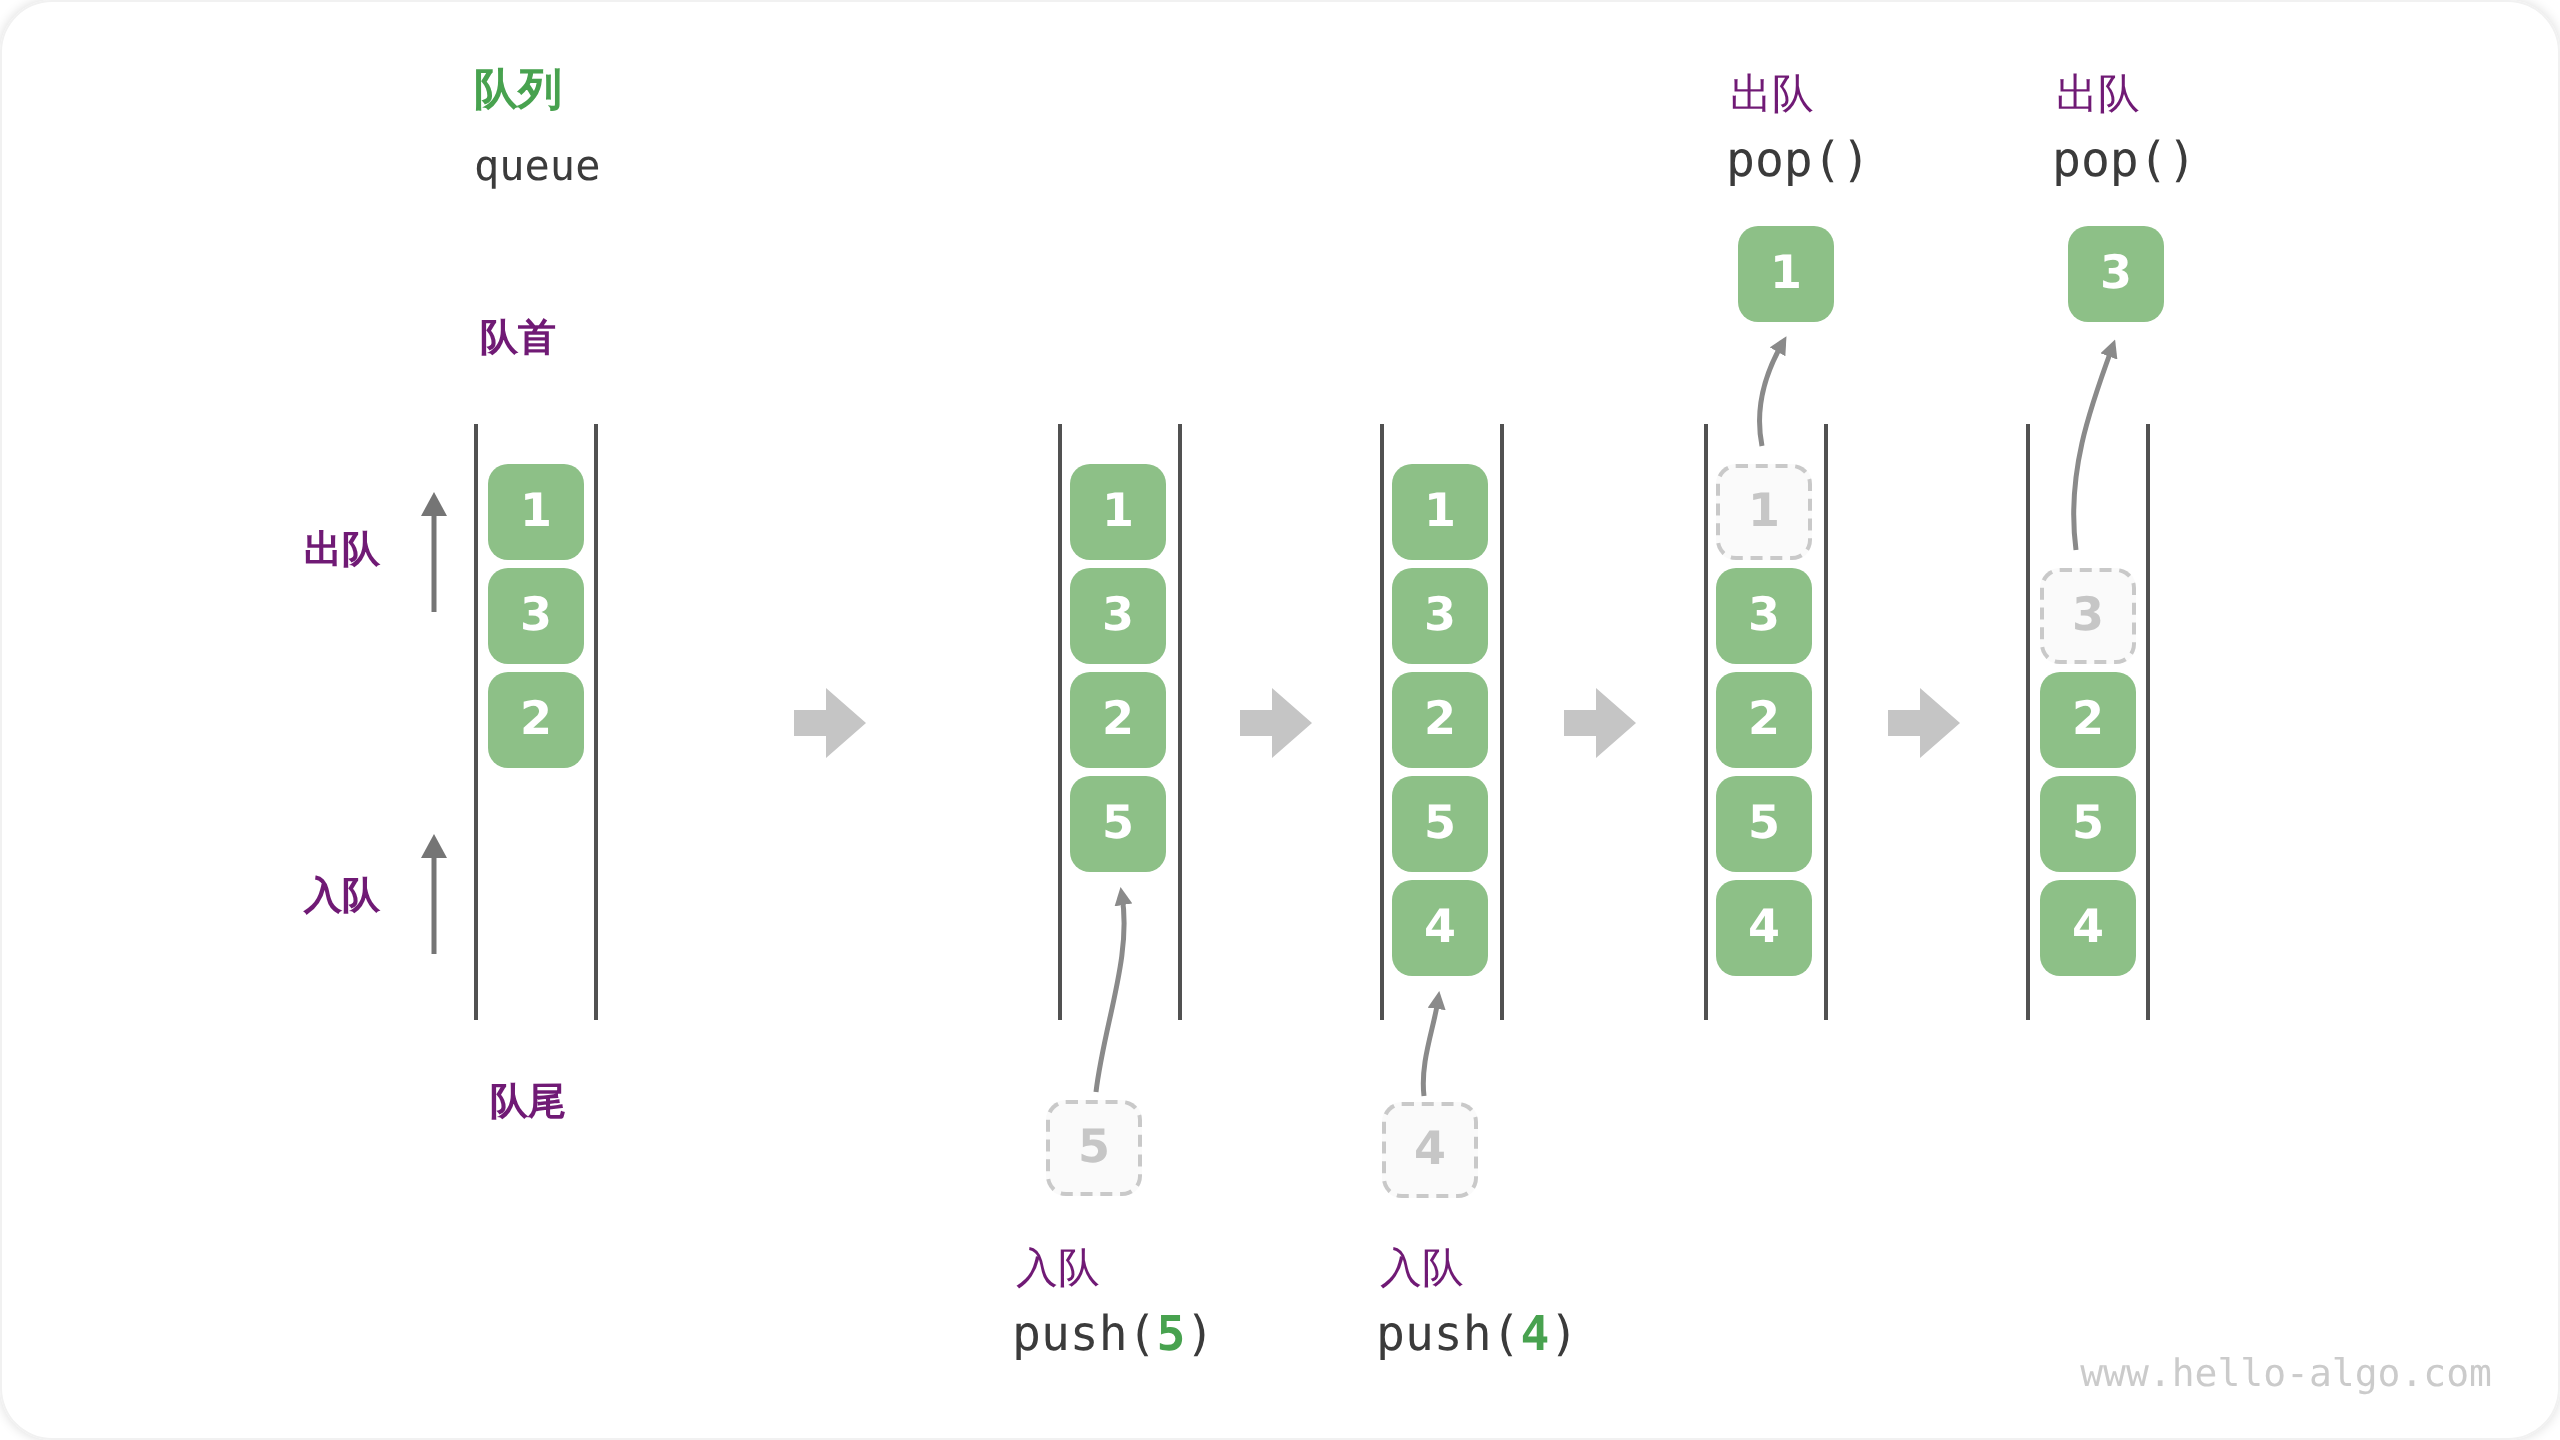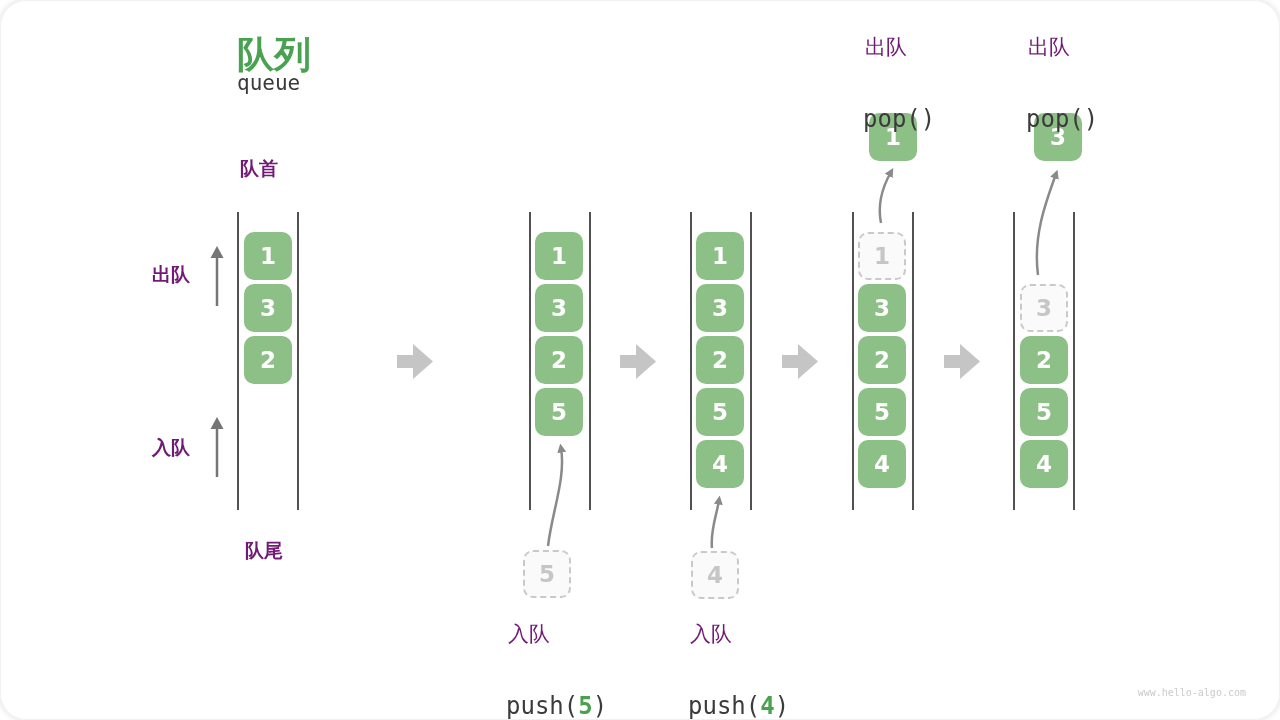--- a/index.html
+++ b/index.html
@@ -5,41 +5,41 @@
   html,body { margin:0; padding:0; background:#ffffff; }
   #page {
     position:relative; width:1280px; height:720px; overflow:hidden;
     background:#ffffff; border-radius:26px;
     box-shadow: 0 0 6px rgba(0,0,0,.14), inset 0 0 0 1px #f1f1f1;
     font-family:"Liberation Sans", sans-serif;
   }
   .abs { position:absolute; }
   .cn  { font-family:"Liberation Sans", sans-serif; color:#701a75; }
   .mono{ font-family:"DejaVu Sans Mono", monospace; color:#3b3b3b; }
-  .title-zh { font-size:37px; font-weight:700; color:#48a24f; }
+  .title-zh { font-size:22px; font-weight:700; color:#48a24f; }
   .title-en { font-size:21px; }
   .side-label { font-size:19px; font-weight:700; }
   .op-label { font-size:21px; font-weight:400; }
-  .op-code  { font-size:24px;margin-top:39px; }
+  .op-code  { font-size:24px; }
   .op-code .arg { color:#48a24f; font-weight:700; }
 
   .qcol { position:absolute; top:0; width:62px; height:720px; }
   .qline { position:absolute; top:212px; width:2px; height:298px; background:#515151; }
 
   .box, .ghost {
     position:absolute; box-sizing:border-box; width:48px; height:48px;
     border-radius:10px; display:flex; align-items:center; justify-content:center;
     font-family:"DejaVu Sans", sans-serif;
   }
   .box   { background:#8dc087; color:#ffffff; font-size:23px; font-weight:700; }
   .ghost { background:#fafafa; border:2px dashed #c9c9c9; color:#c6c6c6;
            font-size:23px; font-weight:600; }
 
   .arrow-right { position:absolute; top:343px; width:36px; height:37px; }
-  .watermark { position:absolute; right:34px; bottom:22px; font-size:10px;
+  .watermark { position:absolute; right:34px; bottom:22px; font-size:19px;
                color:#cbcbcb; font-family:"DejaVu Sans Mono", monospace; }
   svg { display:block; overflow:visible; }
   #flow-arrows { position:absolute; left:0; top:0; pointer-events:none; }
 </style>
 </head>
 <body>
 
 <div id="page">
 
   <div class="abs title-zh" style="left:237px; top:30px;">队列</div>

